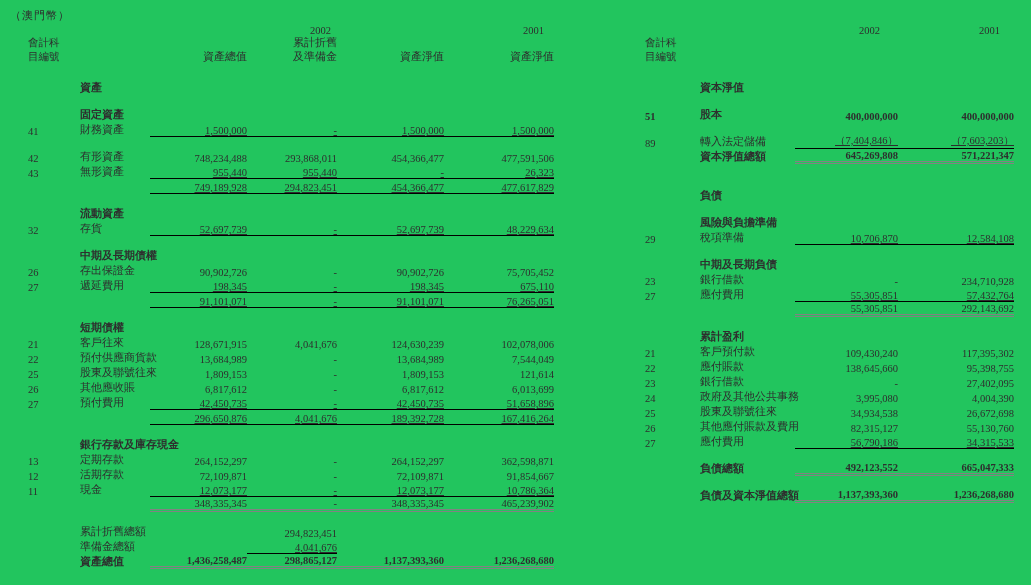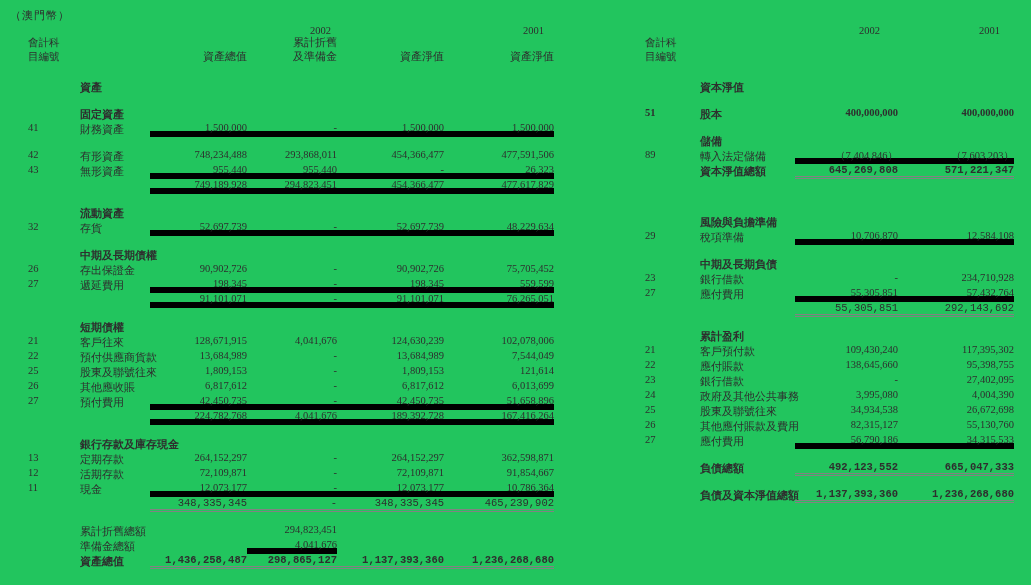--- a/index.html
+++ b/index.html
@@ -11,21 +11,21 @@
     color:#2e2e2e;
     overflow:hidden;
   }
   .currency-note{position:absolute;top:8px;left:10px;font-size:11px;letter-spacing:1px;}
   .halves{position:absolute;top:22px;left:0;display:flex;width:1031px;}
   .half{box-sizing:border-box;}
   .half.left{width:640px;padding-left:28px;}
   .half.right{width:391px;padding-left:5px;}
   .hline{display:flex;align-items:flex-end;height:14px;font-size:10.8px;font-family:Liberation Serif, serif;}
   .hgap{height:16px;}
-  .row{display:flex;height:15px;font-size:11px;}
+  .row{display:flex;align-items:flex-end;height:15px;font-size:11px;}
   .gap{height:12px;}
   .bold{font-weight:bold;}
   .c{flex:0 0 auto;white-space:nowrap;}
   .num{text-align:right;font-size:10.5px;}
   
   .left .code{width:52px;font-size:10.5px;}
   .left .lbl{width:70px;}
   .left .n1{width:97px;}
   .left .n2{width:90px;}
   .left .n3{width:107px;}
@@ -33,22 +33,22 @@
   .left .yrpad1{padding-right:6px;box-sizing:border-box;}
   .left .yrpad2{padding-right:10px;box-sizing:border-box;}
   
   .right .code{width:55px;font-size:10.5px;}
   .right .lbl{width:95px;}
   .right .m1{width:103px;}
   .right .m2{width:116px;}
   .right .yrpad1{padding-right:18px;box-sizing:border-box;}
   .right .yrpad2{padding-right:14px;box-sizing:border-box;}
   
-  .u1{border-bottom:6px solid #000000;}
-  .u2{border-bottom:3px double #828282;font-family:Liberation Mono, monospace;}
+  .u1{border-bottom:1px solid #000000;text-decoration:underline;}
+  .u2{border-bottom:3px double #828282;}
   .hdrcjk{font-size:11px;}
 </style>
 </head>
 <body>
 
 <div class="page">
   <div class="currency-note">（澳門幣）</div>
 
   <div class="halves">
 
@@ -144,21 +144,21 @@
             <span class="c num n2">-</span>
             <span class="c num n3">90,902,726</span>
             <span class="c num n4">75,705,452</span>
           </div>
           <div class="row">
             <span class="c code">27</span>
             <span class="c lbl">遞延費用</span>
             <span class="c num n1 u1">198,345</span>
             <span class="c num n2 u1">-</span>
             <span class="c num n3 u1">198,345</span>
-            <span class="c num n4 u1">559,599</span>
+            <span class="c num n4 u1">675,110</span>
           </div>
           <div class="row">
             <span class="c code"></span>
             <span class="c lbl"></span>
             <span class="c num n1 u1">91,101,071</span>
             <span class="c num n2 u1">-</span>
             <span class="c num n3 u1">91,101,071</span>
             <span class="c num n4 u1">76,265,051</span>
           </div>
           <div class="gap"></div>
@@ -202,21 +202,21 @@
             <span class="c code">27</span>
             <span class="c lbl">預付費用</span>
             <span class="c num n1 u1">42,450,735</span>
             <span class="c num n2 u1">-</span>
             <span class="c num n3 u1">42,450,735</span>
             <span class="c num n4 u1">51,658,896</span>
           </div>
           <div class="row">
             <span class="c code"></span>
             <span class="c lbl"></span>
-            <span class="c num n1 u1">224,782,768</span>
+            <span class="c num n1 u1">296,650,876</span>
             <span class="c num n2 u1">4,041,676</span>
             <span class="c num n3 u1">189,392,728</span>
             <span class="c num n4 u1">167,416,264</span>
           </div>
           <div class="gap"></div>
           <div class="row bold">
             <span class="c code"></span>
             <span class="c lbl">銀行存款及庫存現金</span>
           </div>
           <div class="row">
@@ -299,38 +299,38 @@
             <span class="c lbl">資本淨值</span>
           </div>
           <div class="gap"></div>
           <div class="row bold">
             <span class="c code">51</span>
             <span class="c lbl">股本</span>
             <span class="c num m1">400,000,000</span>
             <span class="c num m2">400,000,000</span>
           </div>
           <div class="gap"></div>
-          <div class="row bold">
-            <span class="c code"></span>
-            <span class="c lbl">儲備</span>
-          </div>
           <div class="row">
             <span class="c code">89</span>
             <span class="c lbl">轉入法定儲備</span>
             <span class="c num m1 u1">（7,404,846）</span>
             <span class="c num m2 u1">（7,603,203）</span>
           </div>
           <div class="row bold">
             <span class="c code"></span>
             <span class="c lbl">資本淨值總額</span>
             <span class="c num m1 u2">645,269,808</span>
             <span class="c num m2 u2">571,221,347</span>
           </div>
           <div class="gap"></div>
           <div class="gap"></div>
+          <div class="row bold">
+            <span class="c code"></span>
+            <span class="c lbl">負債</span>
+          </div>
           <div class="gap"></div>
           <div class="row bold">
             <span class="c code"></span>
             <span class="c lbl">風險與負擔準備</span>
           </div>
           <div class="row">
             <span class="c code">29</span>
             <span class="c lbl">稅項準備</span>
             <span class="c num m1 u1">10,706,870</span>
             <span class="c num m2 u1">12,584,108</span>

